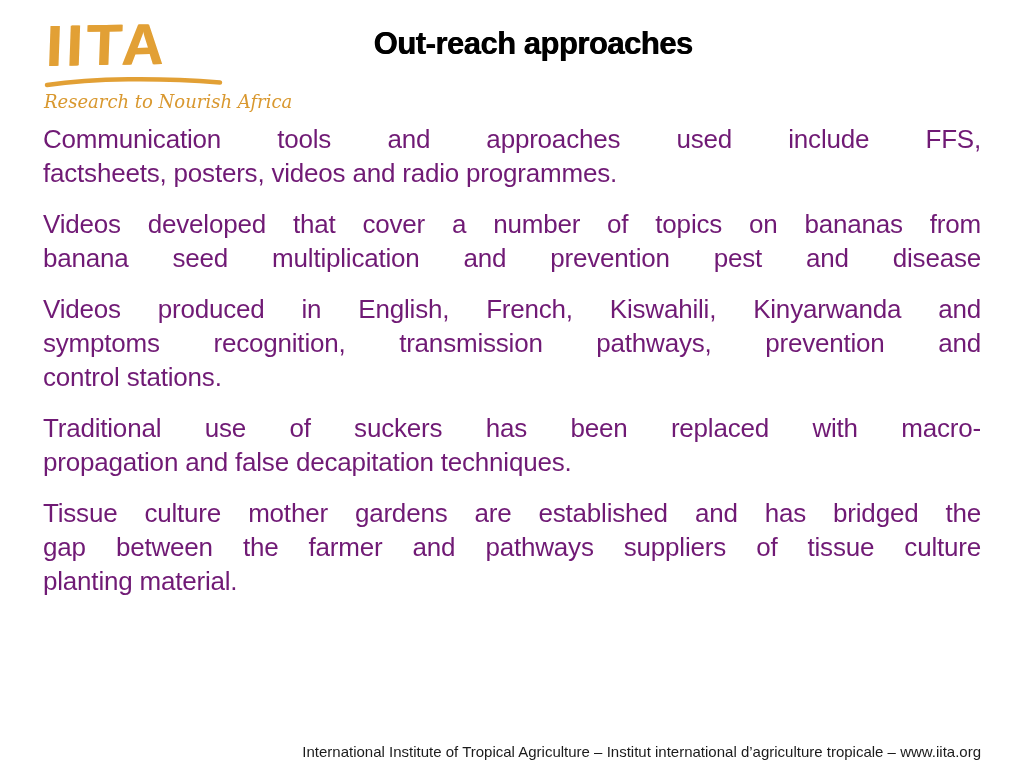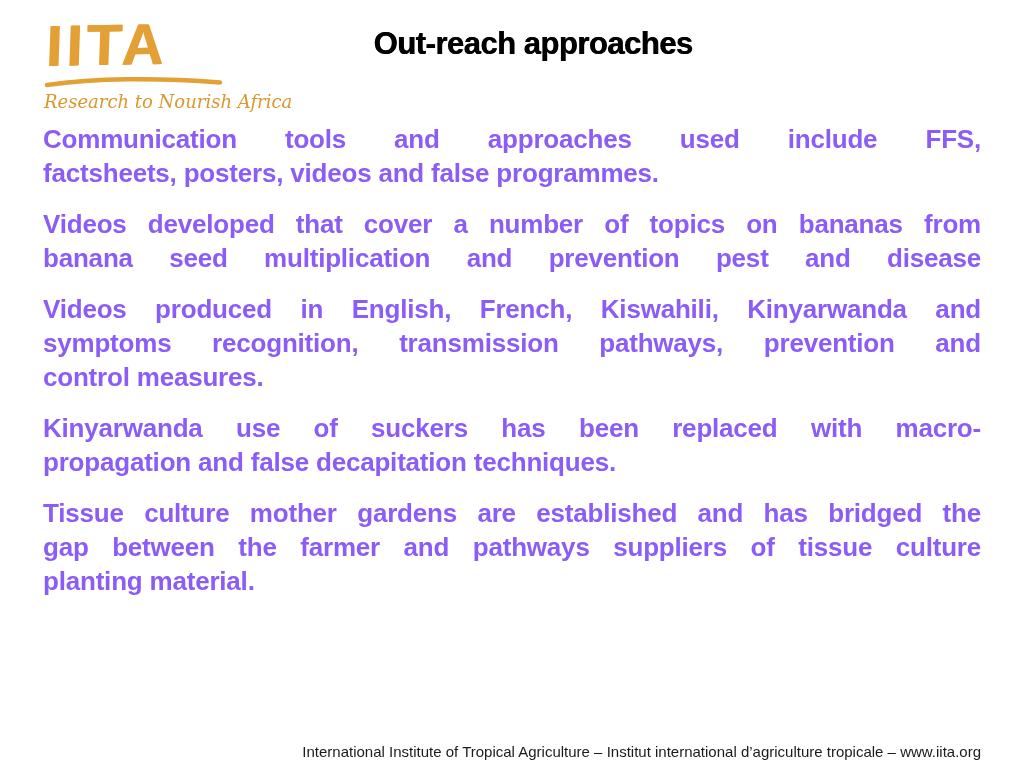--- a/index.html
+++ b/index.html
@@ -44,22 +44,22 @@
     font-weight:900;
     letter-spacing:-0.5px;
     color:#000;
     text-shadow:0.6px 0 0 #000;
   }
 
   
   .body-text{
     position:absolute;
     left:43px;right:43px;top:122px;
-    color:#8b5cf6;
-    font-weight:bold;
+    color:#701a75;
+    font-weight:normal;
     font-size:26px;
     letter-spacing:-0.2px;
   }
   .para{margin:0 0 17px 0;}
   .line{
     height:34px;
     line-height:34px;
     overflow:hidden;
     text-align:justify;
     text-align-last:justify;
@@ -88,33 +88,33 @@
       <path d="M3 9 C 50 2, 115 1.5, 176 6.5" fill="none" stroke="#E2A035" stroke-width="4.5" stroke-linecap="round"></path>
     </svg>
     <div class="logo-tagline">Research to Nourish Africa</div>
   </div>
 
   <div class="title">Out-reach approaches</div>
 
   <div class="body-text">
       <div class="para">
         <div class="line">Communication tools and approaches used include FFS,</div>
-        <div class="line last">factsheets, posters, videos and false programmes.</div>
+        <div class="line last">factsheets, posters, videos and radio programmes.</div>
       </div>
       <div class="para">
         <div class="line">Videos developed that cover a number of topics on bananas from</div>
         <div class="line">banana seed multiplication and prevention pest and disease</div>
       </div>
       <div class="para">
         <div class="line">Videos produced in English, French, Kiswahili, Kinyarwanda and</div>
         <div class="line">symptoms recognition, transmission pathways, prevention and</div>
-        <div class="line last">control measures.</div>
+        <div class="line last">control stations.</div>
       </div>
       <div class="para">
-        <div class="line">Kinyarwanda use of suckers has been replaced with macro-</div>
+        <div class="line">Traditional use of suckers has been replaced with macro-</div>
         <div class="line last">propagation and false decapitation techniques.</div>
       </div>
       <div class="para">
         <div class="line">Tissue culture mother gardens are established and has bridged the</div>
         <div class="line">gap between the farmer and pathways suppliers of tissue culture</div>
         <div class="line last">planting material.</div>
       </div>
     </div>
 
   <div class="footer">International Institute of Tropical Agriculture – Institut international d’agriculture tropicale – www.iita.org</div>

